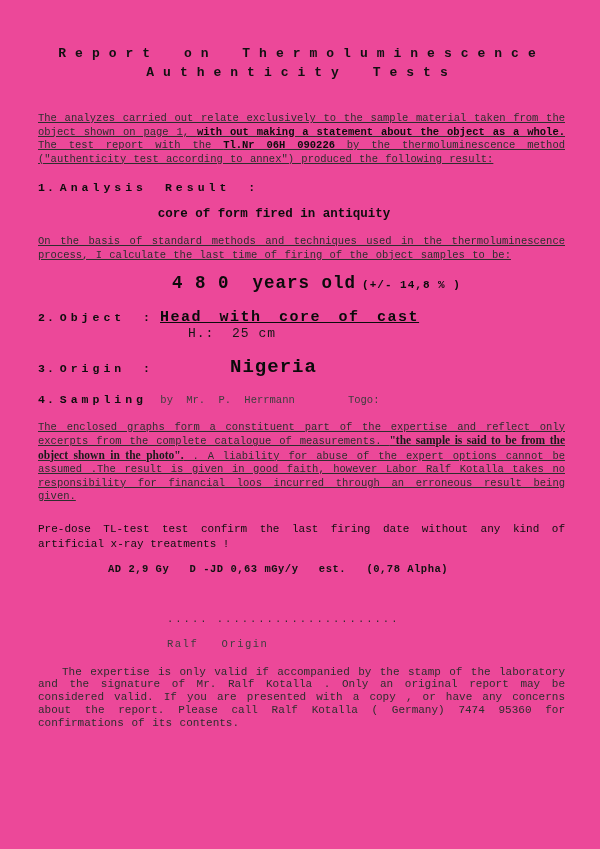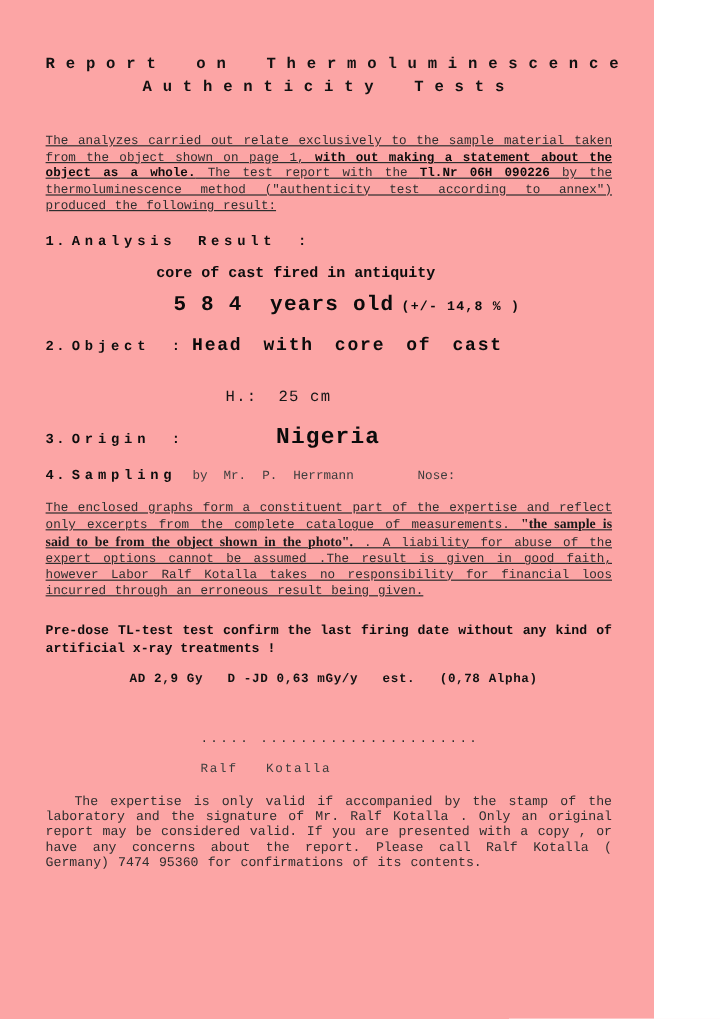--- a/index.html
+++ b/index.html
@@ -1,20 +1,20 @@
 <!DOCTYPE html>
 <html><head>
 <meta charset="utf-8">
 <style>
   html,body { margin:0; padding:0; background:#ffffff; }
   .page {
     position:relative;
-    width:545px; height:849px;
+    width:600px; height:849px;
     box-sizing:border-box;
-    background:#fca5a5;
+    background:#ec4899;
     font-family:"Liberation Mono","DejaVu Sans Mono",monospace;
     color:#2e2e2e;
     padding:44px 35px 10px 38px;
     overflow:hidden;
   }
   .title {
     text-align:center;
     font-weight:bold;
     color:#111;
     font-size:13px;
@@ -62,34 +62,34 @@
   .origin-value { font-size:19px; font-weight:bold; color:#0b0b0b; margin-left:76px; letter-spacing:1px; }
   .plain { font-size:10.5px; color:#333; }
   .samples-line {
     padding-left:28px;
     font-size:12.5px;
     font-weight:bold;
     color:#0d0d0d;
     letter-spacing:1.2px;
     white-space:pre;
   }
-  .predose { font-size:11px; font-weight:bold; color:#0d0d0d; line-height:15px; text-align:justify; }
+  .predose { font-size:11px; font-weight:normal; color:#0d0d0d; line-height:15px; text-align:justify; }
   .dose-line { padding-left:70px; font-size:10.5px; font-weight:bold; color:#111; white-space:pre; letter-spacing:0.5px; }
   .sig-block { padding-left:129px; font-size:10.5px; color:#3d3d3d; }
   .dotted { letter-spacing:2px; color:#2c2c2c; white-space:pre; }
   .sig-name { margin-top:13px; letter-spacing:1.5px; white-space:pre; }
   .footer { font-size:11px; line-height:12.8px; text-align:justify; text-indent:24px; color:#2e2e2e; word-spacing:1px; }
 
   .mt-intro { margin-top:30px; }
   .mt-h1 { margin-top:15px; }
   .mt-core { margin-top:13px; }
   .mt-basis { margin-top:14px; }
   .mt-age { margin-top:9px; }
   .mt-object { margin-top:16px; }
-  .mt-height { margin-top:26px; }
+  .mt-height { }
   .mt-origin { margin-top:15px; }
   .mt-photo { margin-top:17px; }
   .mt-sampling { margin-top:15px; }
   .mt-samples { margin-top:11px; }
   .mt-comments { margin-top:10px; }
   .mt-cbody { margin-top:15px; }
   .mt-predose { margin-top:18px; }
   .mt-dose { }
   .mt-sig { margin-top:38px; }
   .mt-footer { margin-top:16px; }
@@ -101,42 +101,43 @@
 
   <div class="title">
     <div>Report on Thermoluminescence</div>
     <div>Authenticity Tests</div>
   </div>
 
   <p class="para mt-intro"><span>The analyzes carried out relate exclusively to the sample material taken from the object shown on page 1, </span><span class="b">with out making a statement about the object as a whole.</span><span> The test report with the </span><span class="b">Tl.Nr 06H 090226</span><span> by the thermoluminescence method ("authenticity test according to annex") produced the following result:</span></p>
 
   <div class="h-section mt-h1"><span class="h-num">1.</span><span>Analysis Result :</span></div>
 
-  <div class="centered-bold mt-core">core of cast fired in antiquity</div>
+  <div class="centered-bold mt-core">core of form fired in antiquity</div>
 
+  <p class="para mt-basis">On the basis of standard methods and techniques used in the  thermoluminescence process, I calculate the last time of firing of the object samples to be:</p>
 
-  <div class="age-line mt-age"><span class="age-value">5 8 4  years old</span><span class="age-tol">(+/- 14,8 % )</span></div>
+  <div class="age-line mt-age"><span class="age-value">4 8 0  years old</span><span class="age-tol">(+/- 14,8 % )</span></div>
 
-  <div class="h-section mt-object"><span class="h-num">2.</span><span>Object :</span><span class="object-value" style="letter-spacing:1.5px;">Head with core of cast</span></div>
+  <div class="h-section mt-object"><span class="h-num">2.</span><span>Object :</span><span class="object-value" style="letter-spacing:1.5px;text-decoration:underline;">Head with core of cast</span></div>
 
   <div class="height-line mt-height">H.:  25 cm</div>
 
   <div class="h-section mt-origin"><span class="h-num">3.</span><span>Origin :</span><span class="origin-value">Nigeria</span></div>
 
 
-  <div class="h-section mt-sampling"><span class="h-num">4.</span><span>Sampling</span><span class="plain" style="letter-spacing:0; font-weight:normal; color:#3d3d3d; white-space:pre;"> by Mr. P. Herrmann    Nose:</span></div>
+  <div class="h-section mt-sampling"><span class="h-num">4.</span><span>Sampling</span><span class="plain" style="letter-spacing:0; font-weight:normal; color:#3d3d3d; white-space:pre;"> by Mr. P. Herrmann    Togo:</span></div>
 
 
 
   <p class="para mt-cbody"><span>The enclosed graphs form a constituent part of the expertise and  reflect only excerpts from the complete catalogue of measurements. </span><span class="serif">"the sample is said to be from the object shown in the photo".</span><span> . A liability for abuse of the expert options cannot be assumed .The result is given in good faith, however Labor Ralf Kotalla takes no responsibility for financial loos incurred through an erroneous result being given.</span></p>
 
   <p class="predose mt-predose">Pre-dose TL-test test confirm the last firing date without any kind of artificial x-ray treatments !</p>
 
   <div class="dose-line mt-dose">AD 2,9 Gy   D -JD 0,63 mGy/y   est.   (0,78 Alpha)</div>
 
   <div class="sig-block mt-sig">
     <div class="dotted">..... ......................</div>
-    <div class="sig-name">Ralf   Kotalla</div>
+    <div class="sig-name">Ralf   Origin</div>
   </div>
 
   <p class="footer mt-footer">The expertise is only  valid  if  accompanied  by the stamp of the laboratory and the signature of Mr. Ralf Kotalla . Only an original report may be considered valid. If you are presented with a copy , or have any concerns about the report. Please call Ralf Kotalla ( Germany) 7474 95360 for confirmations of its contents.</p>
 
 </div>
 
 </body></html>

